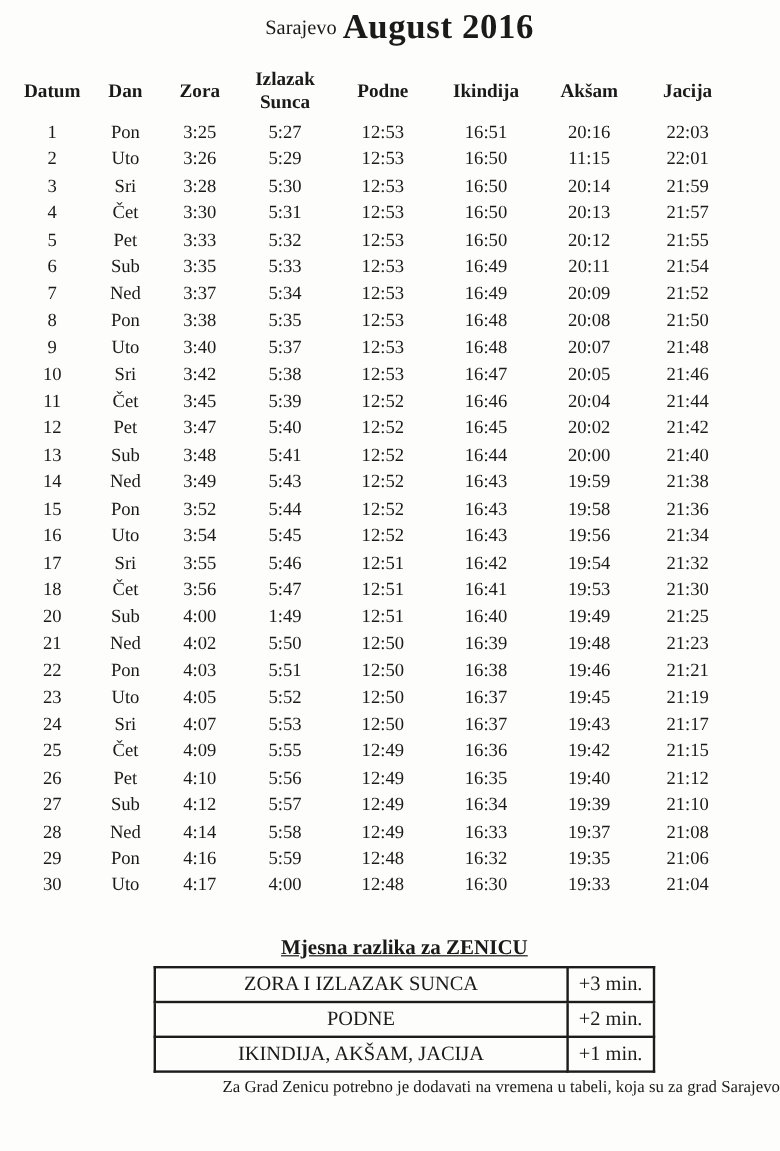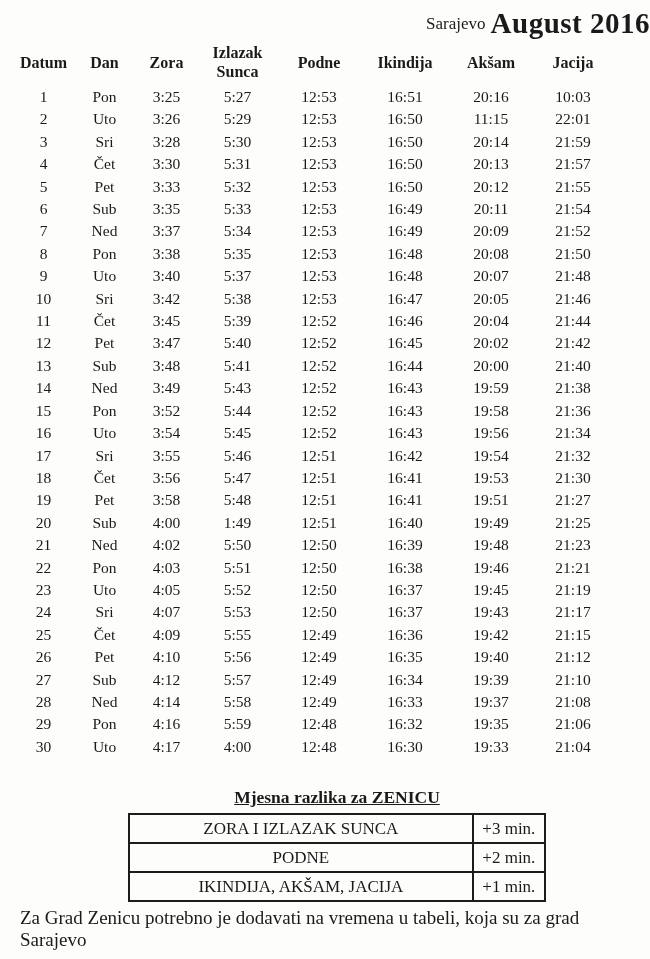--- a/index.html
+++ b/index.html
@@ -8,41 +8,41 @@
   }
   body {
     width: 650px;
     height: 959px;
     background: #fdfdfc;
     color: #1a1a1a;
     font-family: "Liberation Serif", "DejaVu Serif", serif;
     overflow: hidden;
   }
   .page-title {
-    text-align: right;
+    text-align: center;
     padding-top: 7px;
     padding-left: 16px;
     white-space: nowrap;
   }
   .city {
     font-size: 17px;
     vertical-align: 4px;
     margin-right: 5px;
   }
   .month {
     font-size: 29px;
     font-weight: bold;
     letter-spacing: 0.5px;
   }
   table.main {
     border-collapse: collapse;
     table-layout: fixed;
     width: 600px;
     margin-left: 13px;
-    margin-top: 0;
+    margin-top: 14px;
   }
   table.main th {
     font-weight: bold;
     font-size: 16px;
     text-align: center;
     vertical-align: middle;
     white-space: pre-line;
     line-height: 19px;
     padding: 3px 0 5px 0;
   }
@@ -84,24 +84,23 @@
     text-align: center;
     font-size: 17px;
     height: 27px;
     padding: 0 2px;
     white-space: nowrap;
   }
   td.zenica-label { width: 345px; }
   td.zenica-value { width: 67px; }
 
   .footer-note {
-    text-align: left;
-    font-size: 19px;
+    text-align: right;
+    font-size: 14px;
     margin-top: 5px;
-    padding-left: 20px;
   }
 </style>
 </head>
 <body>
 
 <div class="page">
 
   <div class="page-title">
     <span class="city">Sarajevo</span><span class="month">August 2016</span>
   </div>
@@ -132,21 +131,21 @@
     </thead>
     <tbody>
         <tr>
       <td>1</td>
       <td>Pon</td>
       <td>3:25</td>
       <td>5:27</td>
       <td>12:53</td>
       <td>16:51</td>
       <td>20:16</td>
-      <td>10:03</td>
+      <td>22:03</td>
     </tr>
         <tr>
       <td>2</td>
       <td>Uto</td>
       <td>3:26</td>
       <td>5:29</td>
       <td>12:53</td>
       <td>16:50</td>
       <td>11:15</td>
       <td>22:01</td>
@@ -305,30 +304,20 @@
       <td>18</td>
       <td>Čet</td>
       <td>3:56</td>
       <td>5:47</td>
       <td>12:51</td>
       <td>16:41</td>
       <td>19:53</td>
       <td>21:30</td>
     </tr>
         <tr>
-      <td>19</td>
-      <td>Pet</td>
-      <td>3:58</td>
-      <td>5:48</td>
-      <td>12:51</td>
-      <td>16:41</td>
-      <td>19:51</td>
-      <td>21:27</td>
-    </tr>
-        <tr>
       <td>20</td>
       <td>Sub</td>
       <td>4:00</td>
       <td>1:49</td>
       <td>12:51</td>
       <td>16:40</td>
       <td>19:49</td>
       <td>21:25</td>
     </tr>
         <tr>

